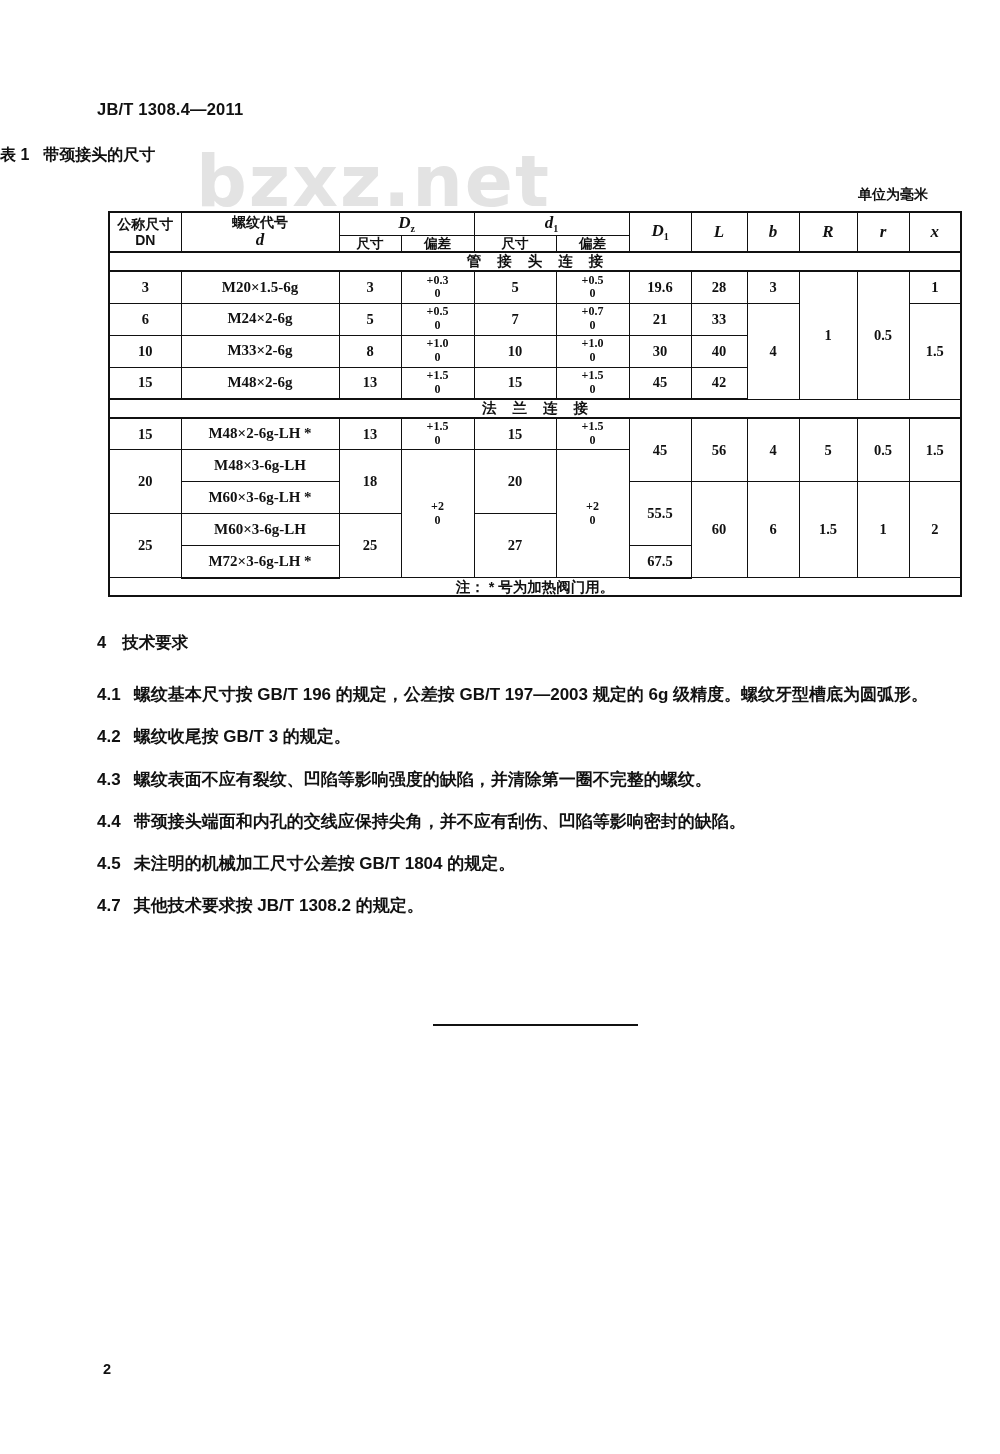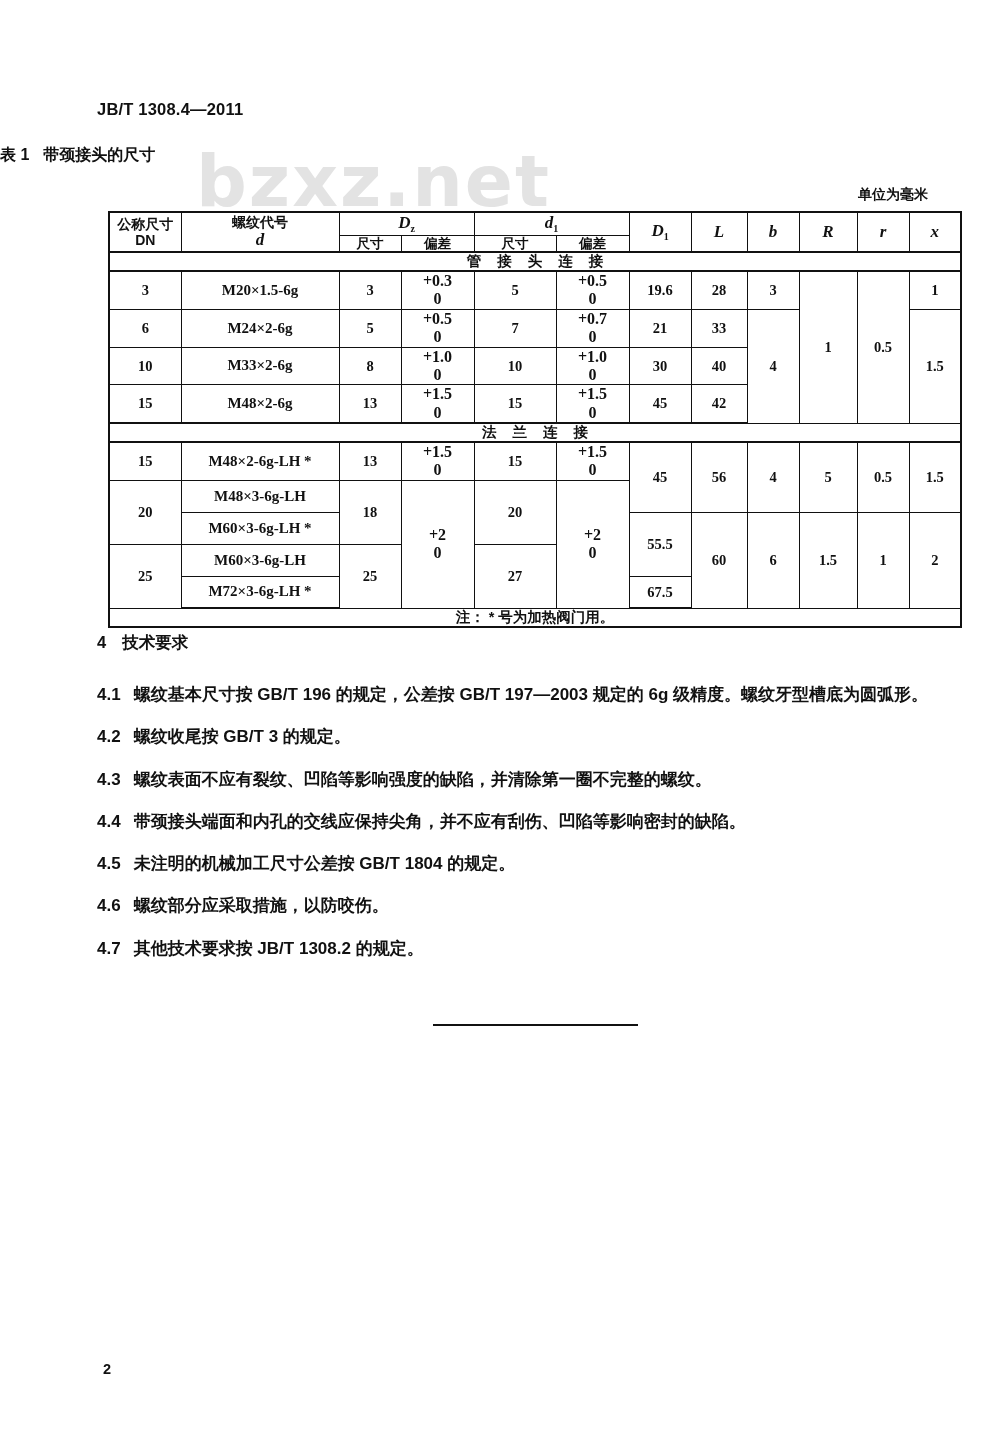--- a/index.html
+++ b/index.html
@@ -111,21 +111,21 @@
 
   .section-row td {
     font-family: "Liberation Sans", sans-serif;
     font-size: 14.5px;
     font-weight: 700;
     letter-spacing: 6px;
     padding: 3px 0 4px 0;
     text-indent: 6px;
   }
   .thread { font-size: 15px; font-weight: 700; letter-spacing: 0px; }
-  .tol { line-height: 1.0; font-size: 16px; font-weight: 700; padding: 2px 0; margin-top: 24px; }
+  .tol { line-height: 1.0; font-size: 12px; font-weight: 700; padding: 2px 0; margin-top: 24px; }
   .tol span { display: block; }
   .rowh { height: 32px; }
   .note-row td {
     text-align: left;
     font-family: Liberation Sans, sans-serif;
     font-size: 14.5px;
     font-weight: 700;
     padding: 5px 0 6px 36px;
   }
 
@@ -400,23 +400,20 @@
       <p class="clause">
         <span class="num">4.3</span><span>螺纹表面不应有裂纹、凹陷等影响强度的缺陷，并清除第一圈不完整的螺纹。</span>
       </p>
       <p class="clause">
         <span class="num">4.4</span><span>带颈接头端面和内孔的交线应保持尖角，并不应有刮伤、凹陷等影响密封的缺陷。</span>
       </p>
       <p class="clause">
         <span class="num">4.5</span><span>未注明的机械加工尺寸公差按 GB/T 1804 的规定。</span>
       </p>
       <p class="clause">
-        <span class="num">4.6</span><span>螺纹部分应采取措施，以防咬伤。</span>
-      </p>
-      <p class="clause">
         <span class="num">4.7</span><span>其他技术要求按 JB/T 1308.2 的规定。</span>
       </p>
     </div>
 
     <div class="endrule"></div>
 
     <div class="folio">2</div>
 
   </div>
 </div>

